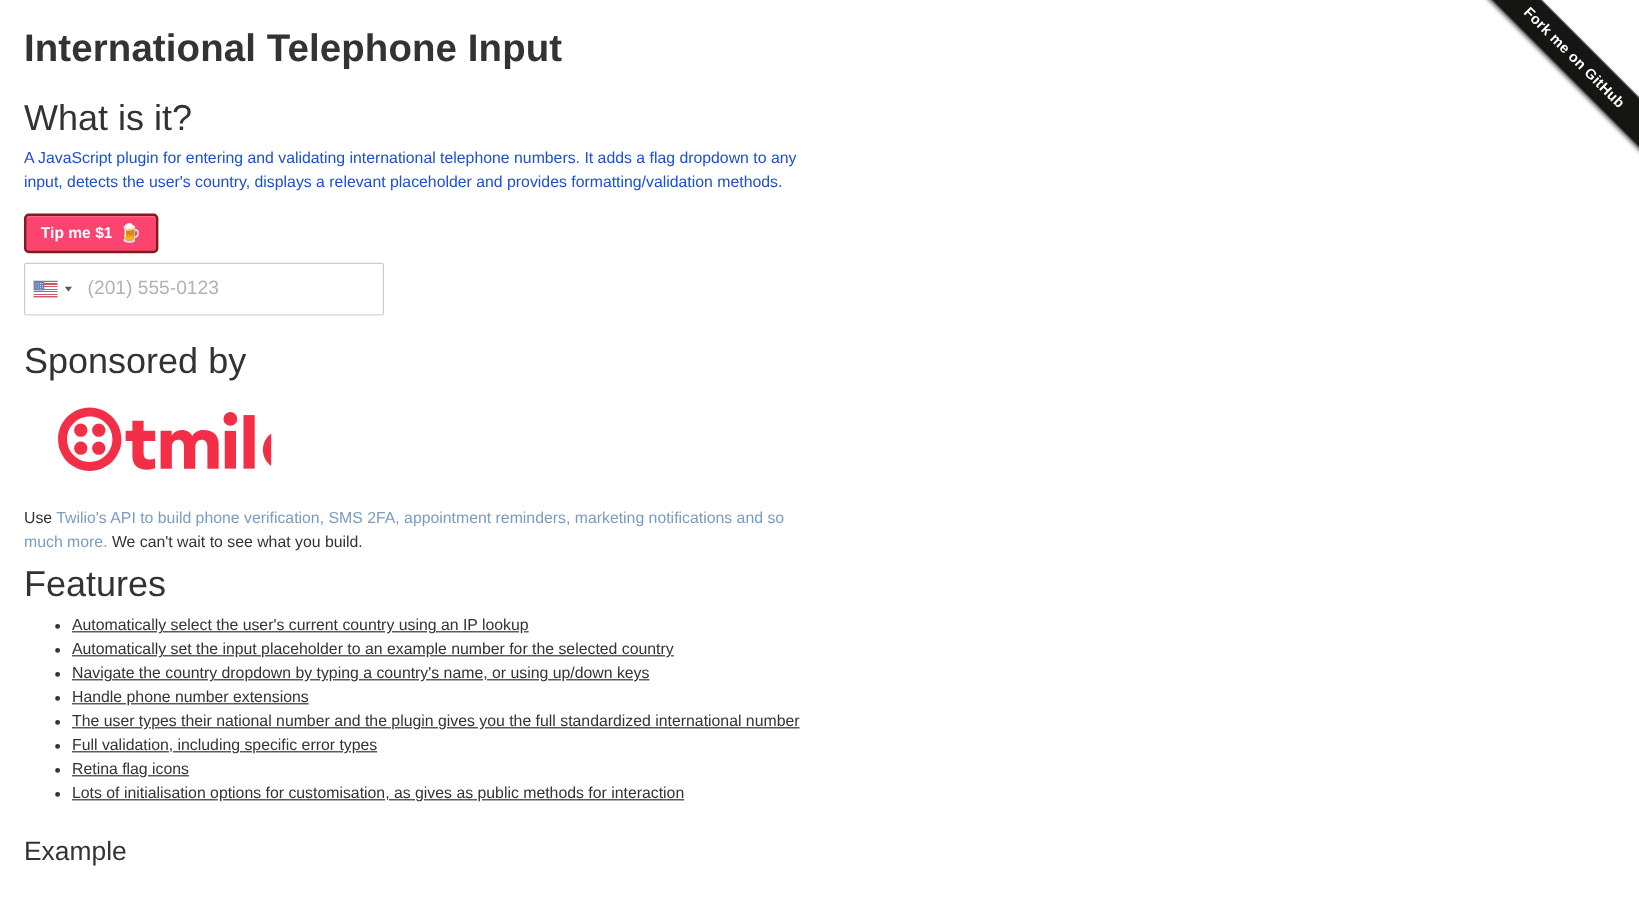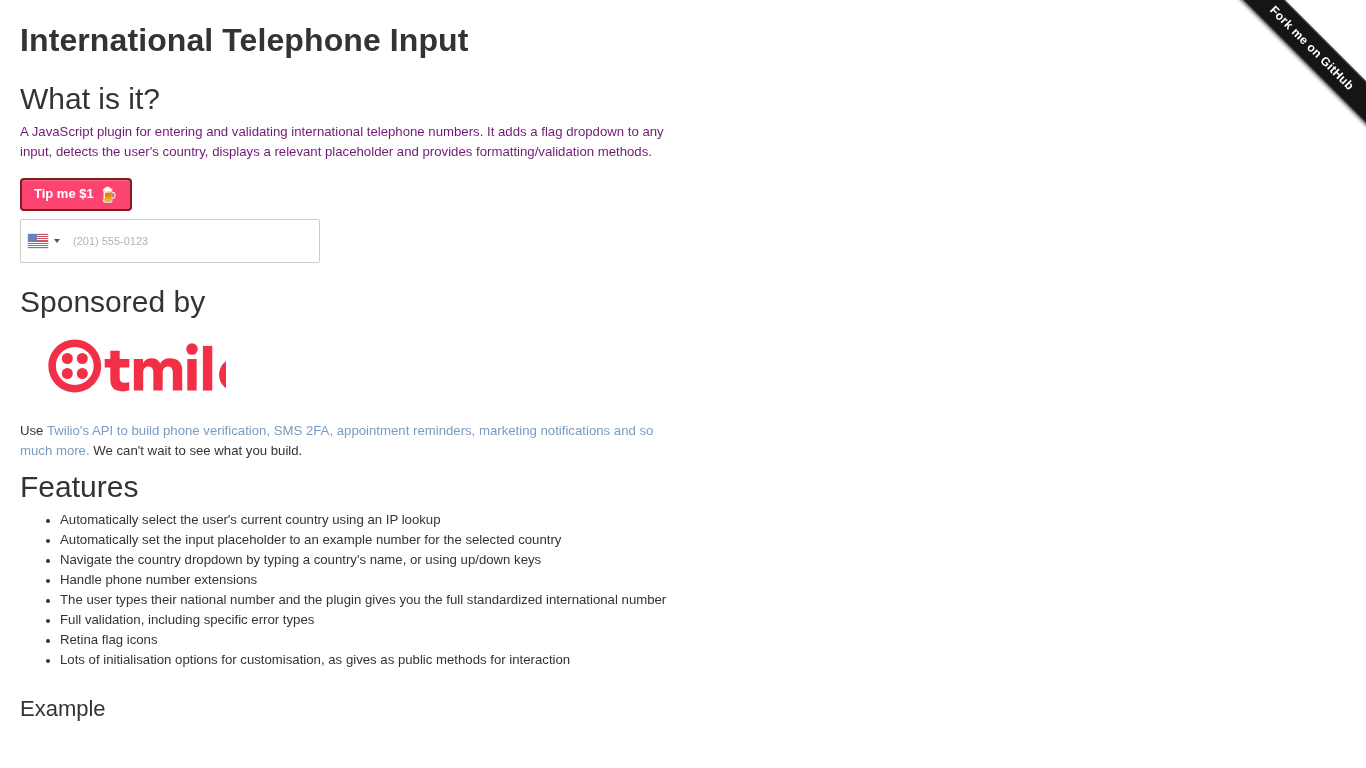--- a/index.html
+++ b/index.html
@@ -47,21 +47,21 @@
   }
 
   h2.section-title.tight {
     margin-top: 12px;
   }
 
   p.body-text {
     font-size: 13.2px;
     line-height: 20px;
     margin: 6px 0 0 0;
-    color: #701a75;
+    color: #1d4ed8;
   }
 
   
   .tip-button {
     display: inline-flex;
     align-items: center;
     gap: 6px;
     margin-top: 16px;
     padding: 6px 12px 7px 12px;
     background: #fb4570;
@@ -90,21 +90,21 @@
   }
   .iti-input {
     width: 300px;
     height: 44px;
     box-sizing: border-box;
     border: 1px solid #cccccc;
     border-radius: 2px;
     background: #ffffff;
     padding: 4px 8px 4px 52px;
     font-family: "Liberation Sans", sans-serif;
-    font-size: 11px;
+    font-size: 16px;
     color: #333333;
     outline: none;
   }
   .iti-input::placeholder {
     color: #b3b3b3;
     opacity: 1;
   }
   .iti-flag-container {
     position: absolute;
     left: 1px;
@@ -177,20 +177,21 @@
   .sponsor-text a {
     color: #7a9cc0;
     text-decoration: none;
   }
 
   
   ul.feature-list {
     margin: 8px 0 0 0;
     padding-left: 40px;
     list-style: disc;
+    text-decoration: underline;
   }
   ul.feature-list li {
     font-size: 13.2px;
     line-height: 20px;
     color: #333333;
     margin: 0;
     max-width: 640px;
   }
   ul.feature-list li::marker {
     font-size: 12px;

